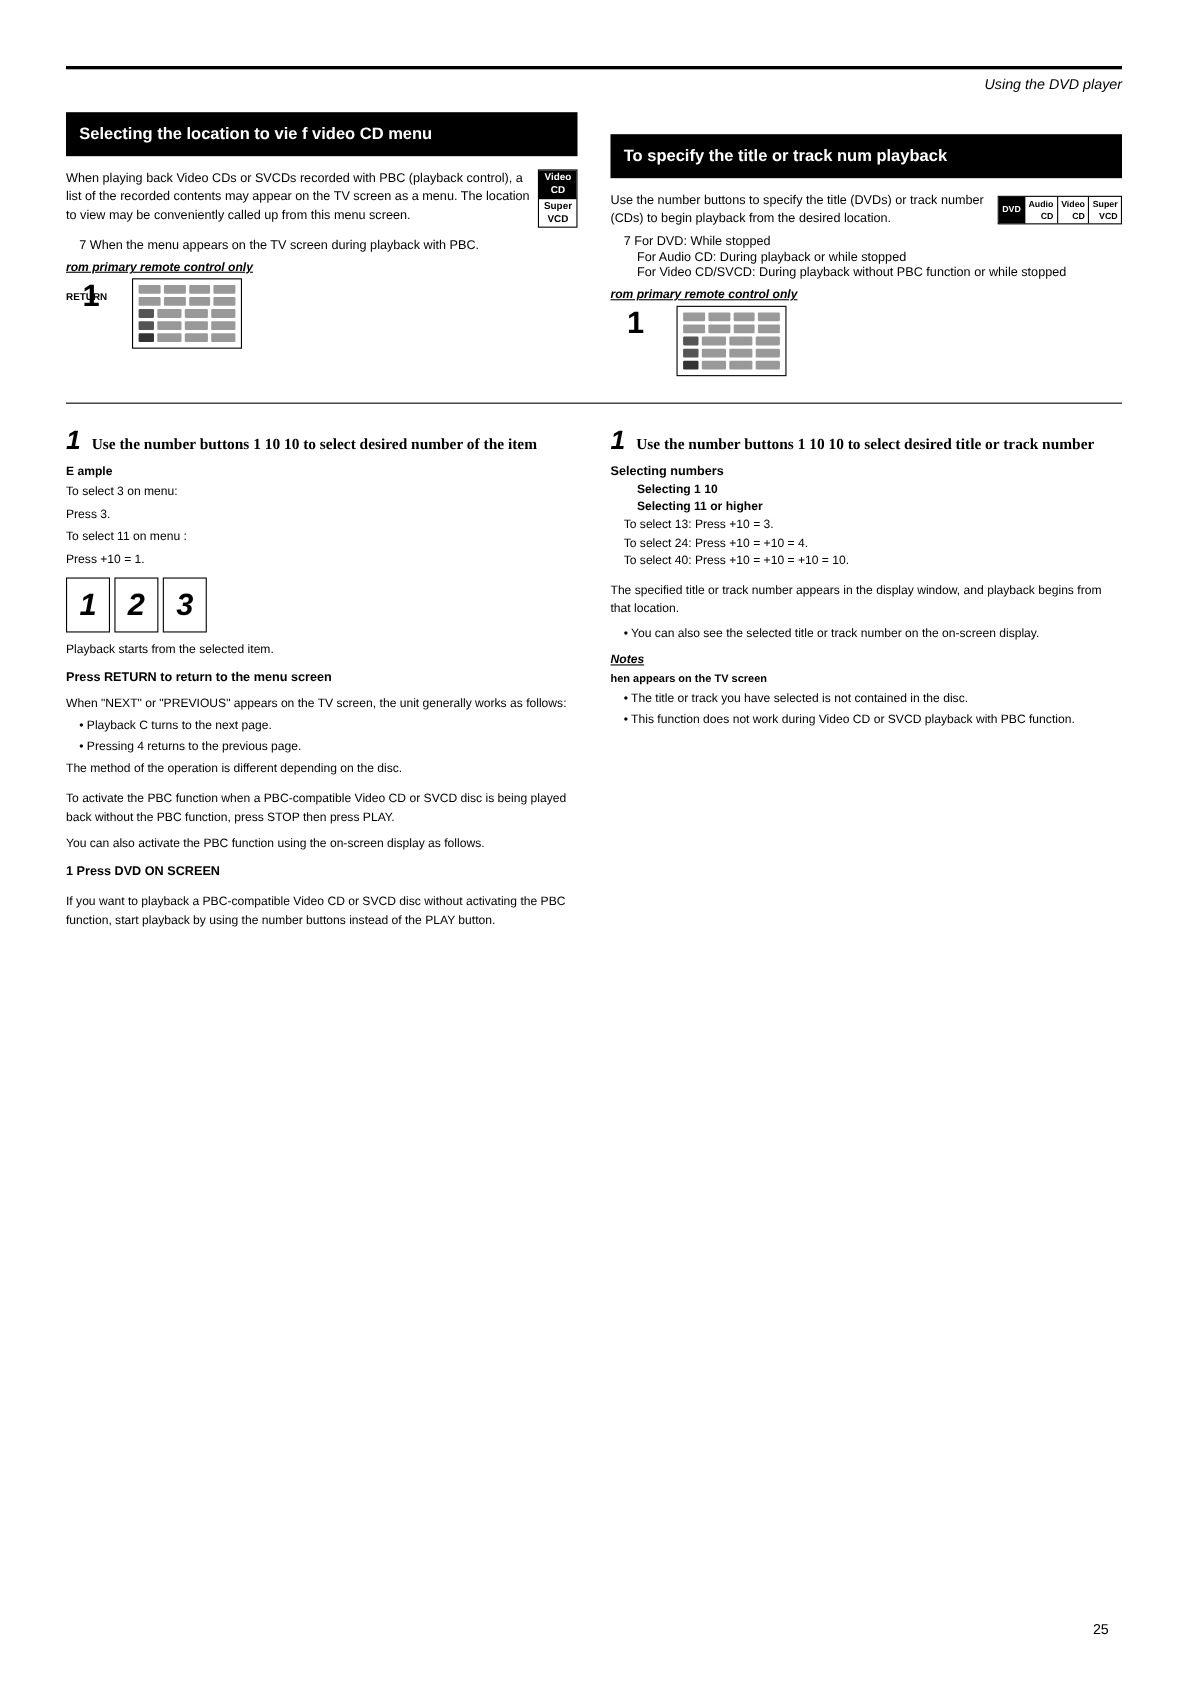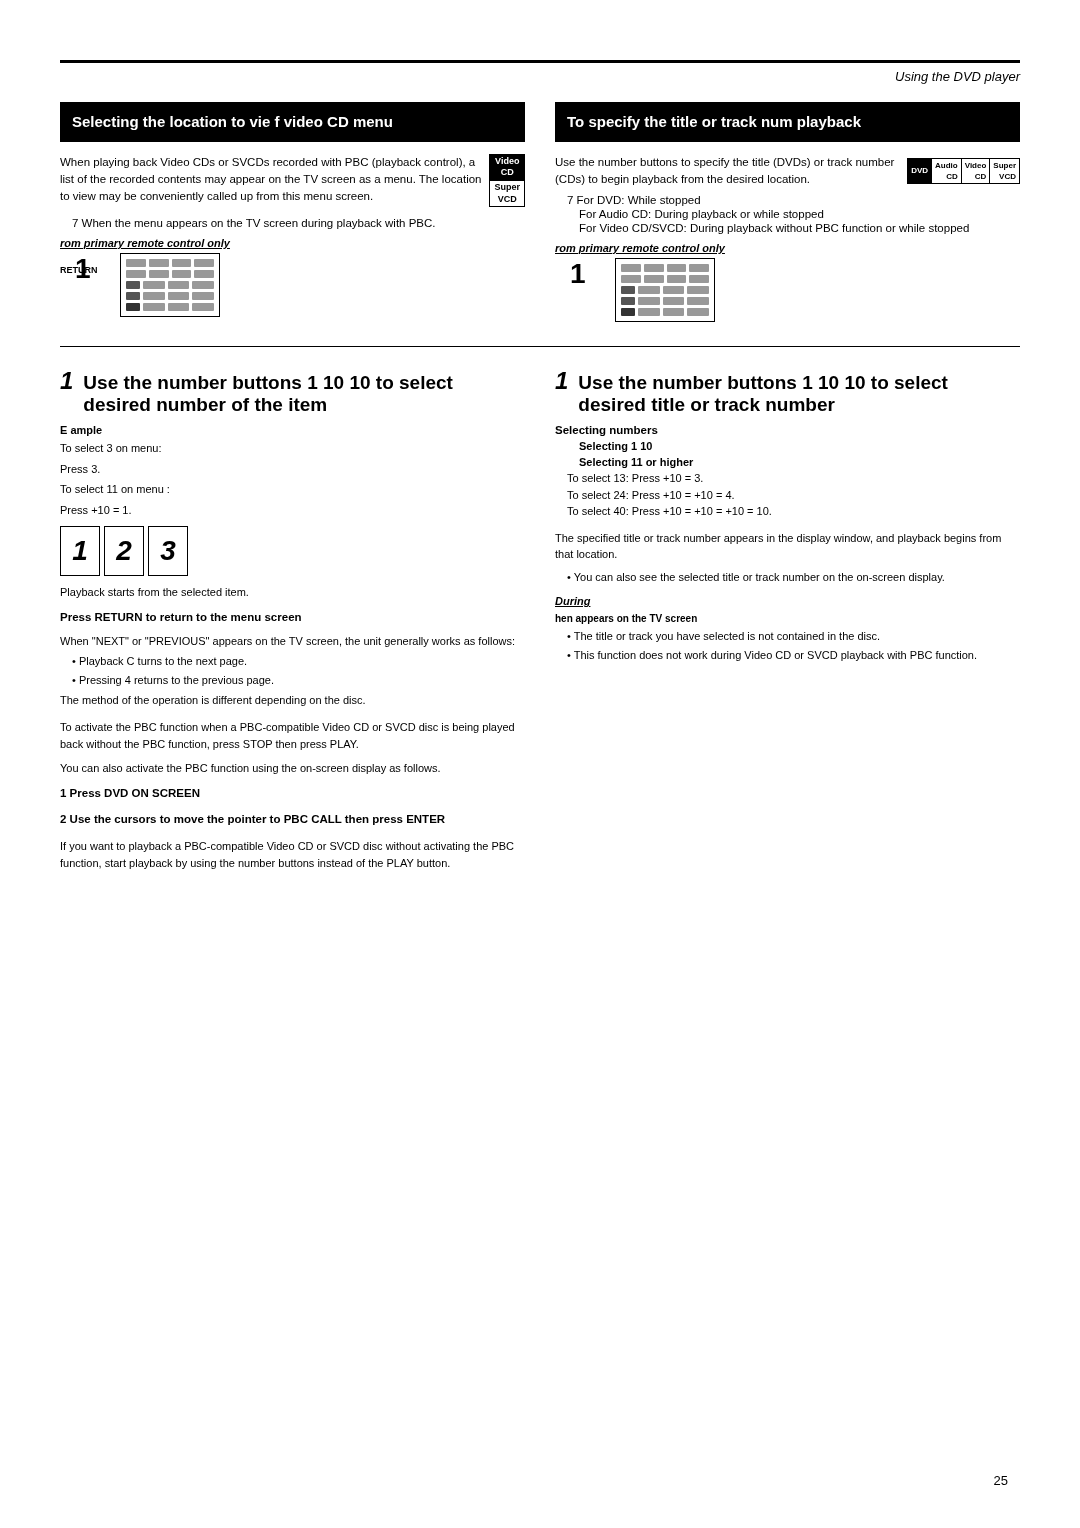--- a/index.html
+++ b/index.html
@@ -42,20 +42,21 @@
       gap: 30px;
       width: 100%;
     }
 
     .col-left {
       flex: 1;
     }
 
     .col-right {
       flex: 1;
+      margin-top: 20px;
     }
 
     
     .section-header {
       background: #000;
       color: #fff;
       padding: 10px 12px;
       font-size: 15px;
       font-weight: bold;
       line-height: 1.3;
@@ -136,22 +137,23 @@
     }
 
     .big-step-num {
       font-size: 24px;
       font-weight: bold;
       font-style: italic;
       margin-right: 6px;
     }
 
     .big-step-text {
-      font-size: 19px;
-      font-weight: bold;
+      font-size: 14px;
+      font-weight: bold;
+      font-family: Liberation Serif, serif;
     }
 
     .big-step-two-col {
       display: flex;
       gap: 30px;
     }
 
     .big-step-col {
       flex: 1;
     }
@@ -491,21 +493,20 @@
         <div class="bullet-note">Playback C    turns to the next page.</div>
         <div class="bullet-note">Pressing 4    returns to the previous page.</div>
         <div class="note-text" style="margin-top:4px;">The method of the operation is different depending on the disc.</div>
 
         <div class="pbc-section">
           <div style="margin-bottom:6px;">To activate the PBC function when a PBC-compatible Video CD or SVCD disc is being played back without the PBC function, press STOP then press PLAY.</div>
           <div style="margin-bottom:6px;">You can also activate the PBC function using the on-screen display as follows.</div>
         </div>
 
         <div class="numbered-instruction">1  Press DVD ON SCREEN</div>
-        <div class="numbered-instruction">2  Use the cursors to move the pointer to  PBC CALL then press ENTER</div>
 
         <div class="final-note">If you want to playback a PBC-compatible Video CD or SVCD disc without activating the PBC function, start playback by using the number buttons instead of the PLAY button.</div>
       </div>
 
       <div class="big-step-col">
         <div class="big-step-header">
           <span class="big-step-num">1</span>
           <span class="big-step-text">Use the number buttons 1  10   10 to select desired title or track number</span>
         </div>
 
@@ -515,21 +516,21 @@
 
         <div class="selecting-sub">Selecting 11 or higher</div>
         <div class="selecting-detail">To select 13: Press +10 =  3.</div>
         <div class="selecting-detail">To select 24: Press +10 =  +10 =  4.</div>
         <div class="selecting-detail">To select 40: Press +10 =  +10 =  +10 =  10.</div>
 
         <div class="specified-note" style="margin-top:10px;">The specified title or track number appears in the display window, and playback begins from that location.</div>
         <div class="bullet-note">You can also see the selected title or track number on the on-screen display.</div>
 
         <div class="notes-section">
-          <div class="note-italic">During</div>
+          <div class="note-italic">Notes</div>
           <div style="font-size:10px; font-weight:bold; margin-top:6px; margin-bottom:4px;">hen    appears on the TV screen</div>
           <div class="bullet-note">The title or track you have selected is not contained in the disc.</div>
           <div class="bullet-note">This function does not work during Video CD or SVCD playback with PBC function.</div>
         </div>
       </div>
 
     </div>
   </div>
 
   <div class="page-number">25</div>

